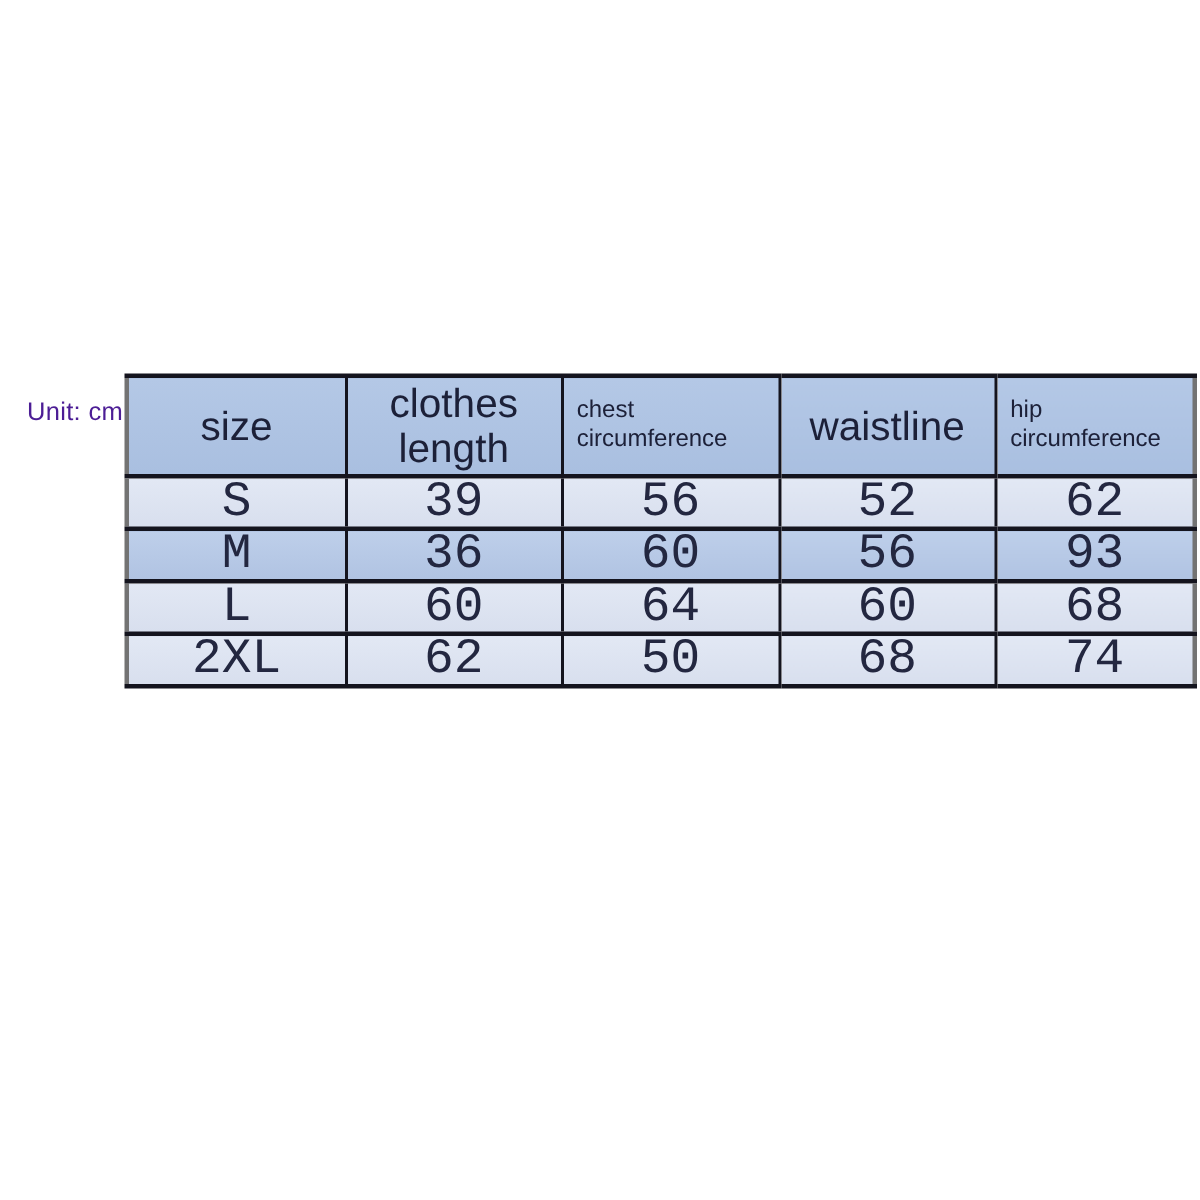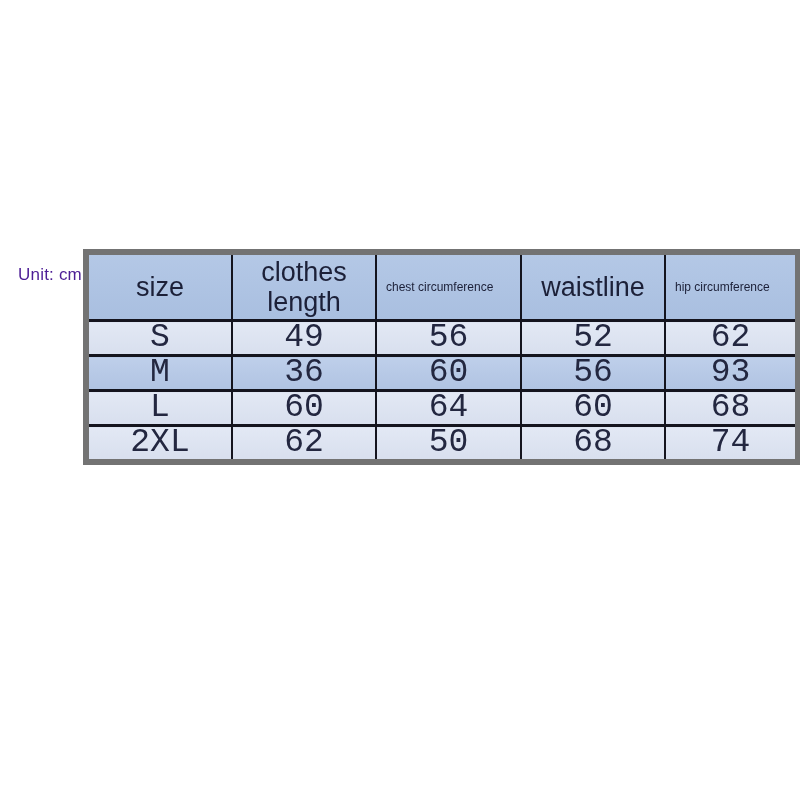--- a/index.html
+++ b/index.html
@@ -26,21 +26,21 @@
     color: #4c1d95;
     white-space: nowrap;
   }
   table.size-table {
     position: absolute;
     left: 83px;
     top: 249px;
     width: 712px;
     border-collapse: collapse;
     table-layout: fixed;
-    border: 6px solid #737373;
+    border: 3px solid #737373;
   }
   .size-table th, .size-table td {
     border-left: 2px solid #14141e;
     border-right: 2px solid #14141e;
     border-top: 3px solid #14141e;
     border-bottom: 3px solid #14141e;
     overflow: hidden;
   }
   .size-table thead th {
     height: 64px;
@@ -49,21 +49,21 @@
     font-weight: normal;
     vertical-align: middle;
   }
   .size-table thead th.large {
     font-size: 27px;
     text-align: center;
     line-height: 1.12;
     padding: 0 2px;
   }
   .size-table thead th.small {
-    font-size: 12px;
+    font-size: 16px;
     text-align: left;
     line-height: 1.18;
     padding: 0 1px 0 9px;
   }
   .size-table tbody td {
     height: 32px;
     text-align: center;
     vertical-align: middle;
     font-family: "Liberation Mono", "DejaVu Sans Mono", monospace;
     font-size: 33px;
@@ -98,21 +98,21 @@
         <th class="large">size</th>
         <th class="large">clothes length</th>
         <th class="small">chest circumference</th>
         <th class="large">waistline</th>
         <th class="small">hip circumference</th>
       </tr>
     </thead>
     <tbody>
         <tr class="light">
       <td>S</td>
-      <td>49</td>
+      <td>39</td>
       <td>56</td>
       <td>52</td>
       <td>62</td>
     </tr>
         <tr class="dark">
       <td>M</td>
       <td>36</td>
       <td>60</td>
       <td>56</td>
       <td>93</td>

